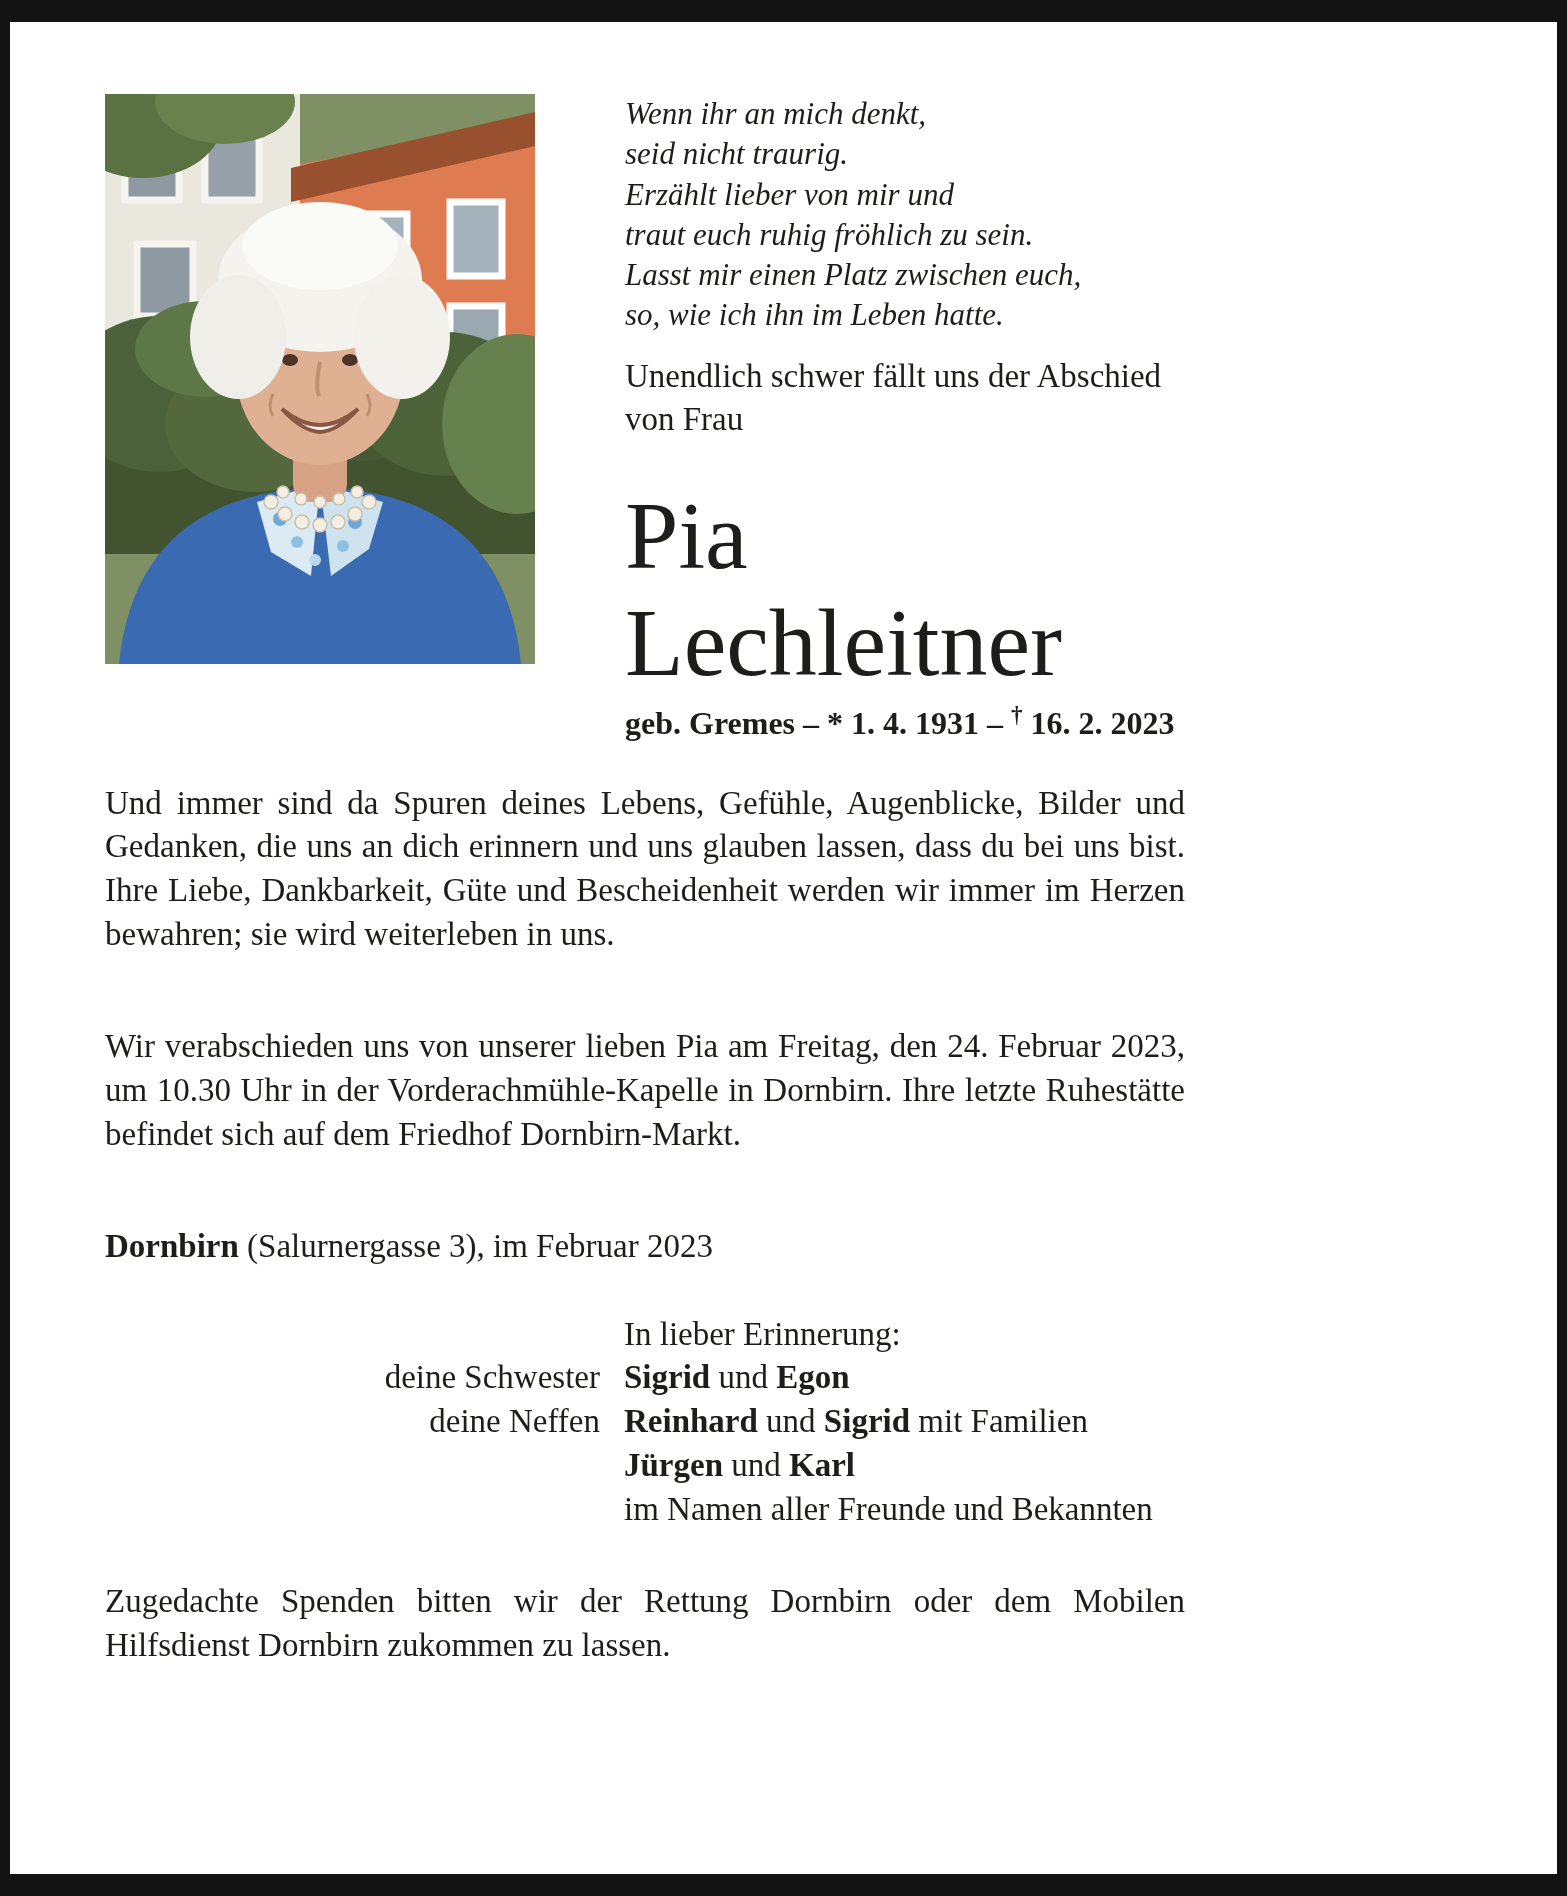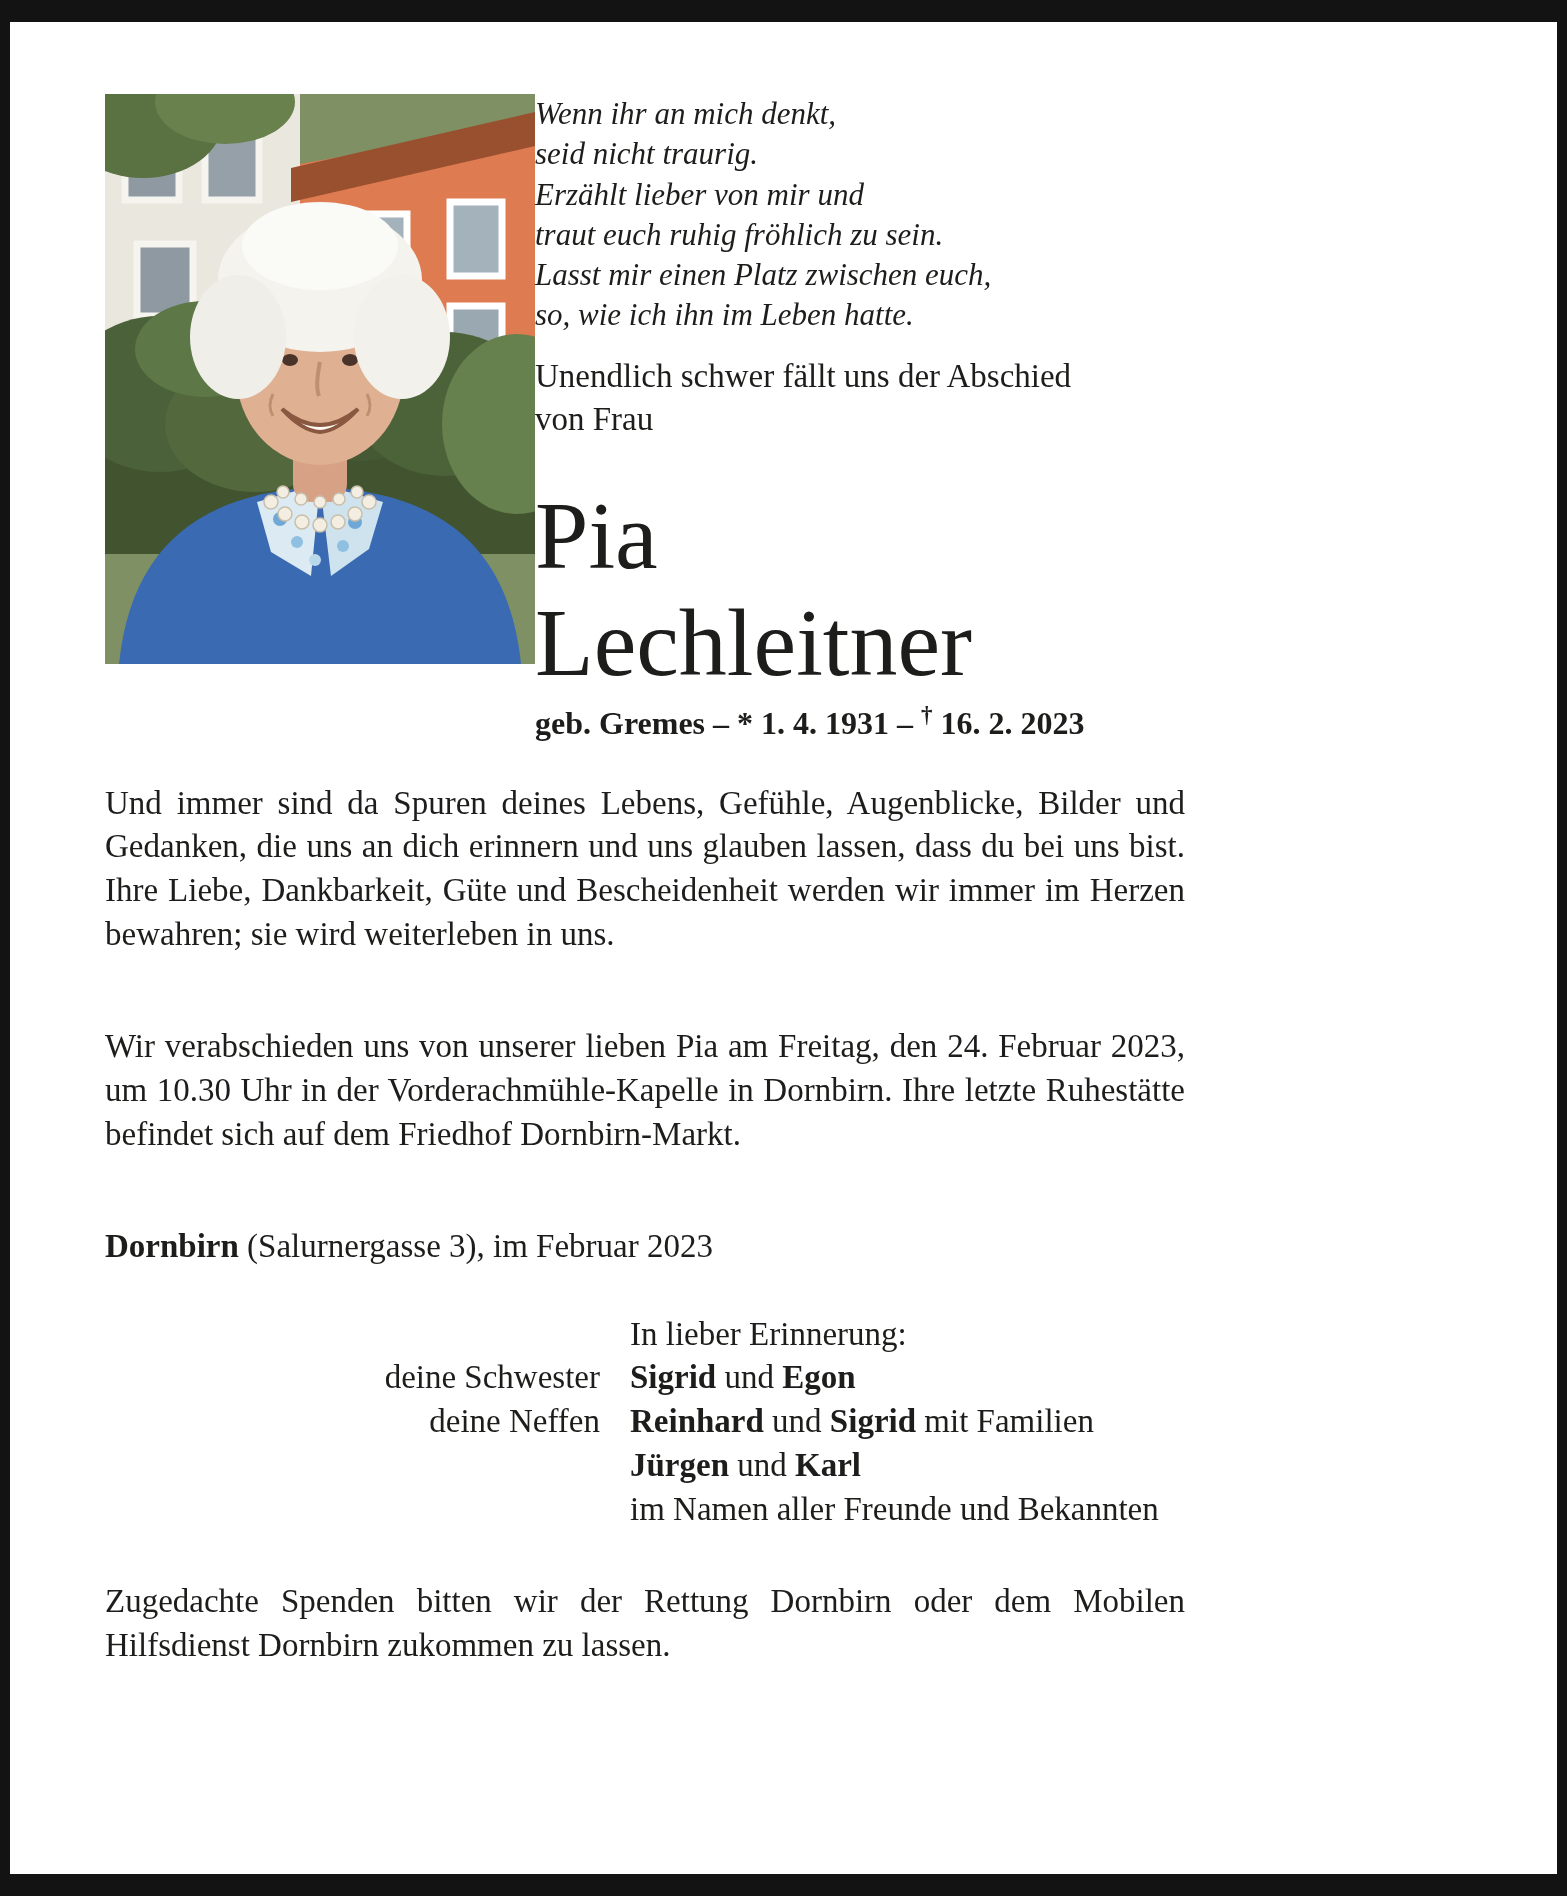--- a/index.html
+++ b/index.html
@@ -12,21 +12,21 @@
     height: 1896px;
     background: #ffffff;
     border-style: solid;
     border-color: #131313;
     border-width: 22px 10px 22px 10px;
     padding: 72px 372px 0 95px;
     color: #1d1d1b;
     overflow: hidden;
   }
 
-  .top { display: flex; }
+  .top { display: flex; gap: 90px; }
 
   .photo {
     width: 430px;
     height: 570px;
     flex: 0 0 430px;
     overflow: hidden;
   }
   .photo svg { display: block; }
 
   .right-col { width: 560px; }
@@ -74,21 +74,21 @@
   .par b, .memorial b { font-weight: 700; }
 
   .memorial {
     margin-top: 44px;
     font-size: 33px;
     line-height: 1.33;
   }
   .mem-row {
     display: grid;
     grid-template-columns: 495px 1fr;
-    column-gap: 30px;
+    column-gap: 24px;
   }
   .mem-label { text-align: right; }
   .mem-value { text-align: left; }
 
   .par.donations { margin-top: 48px; font-family: Liberation Serif, serif; }
   .par.condolences { margin-top: 52px; }
 </style>
 </head>
 <body>
 

